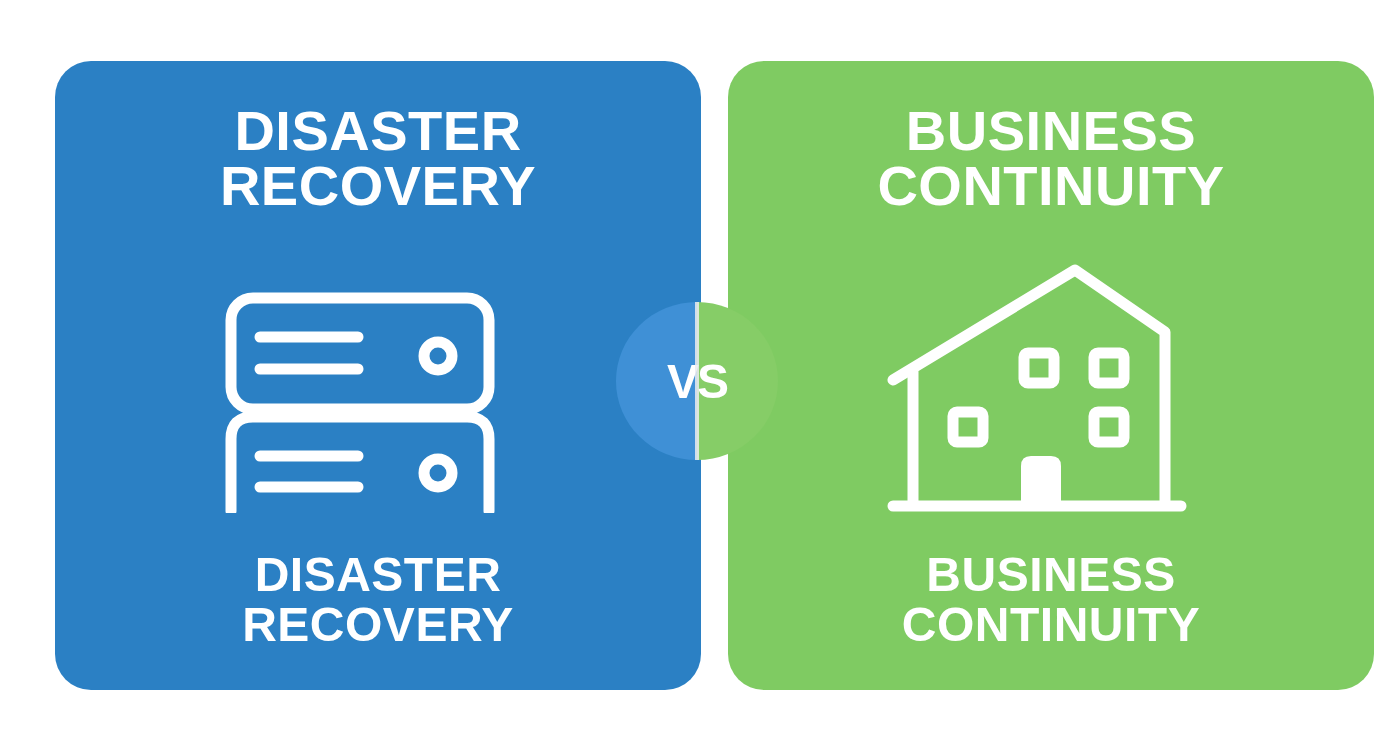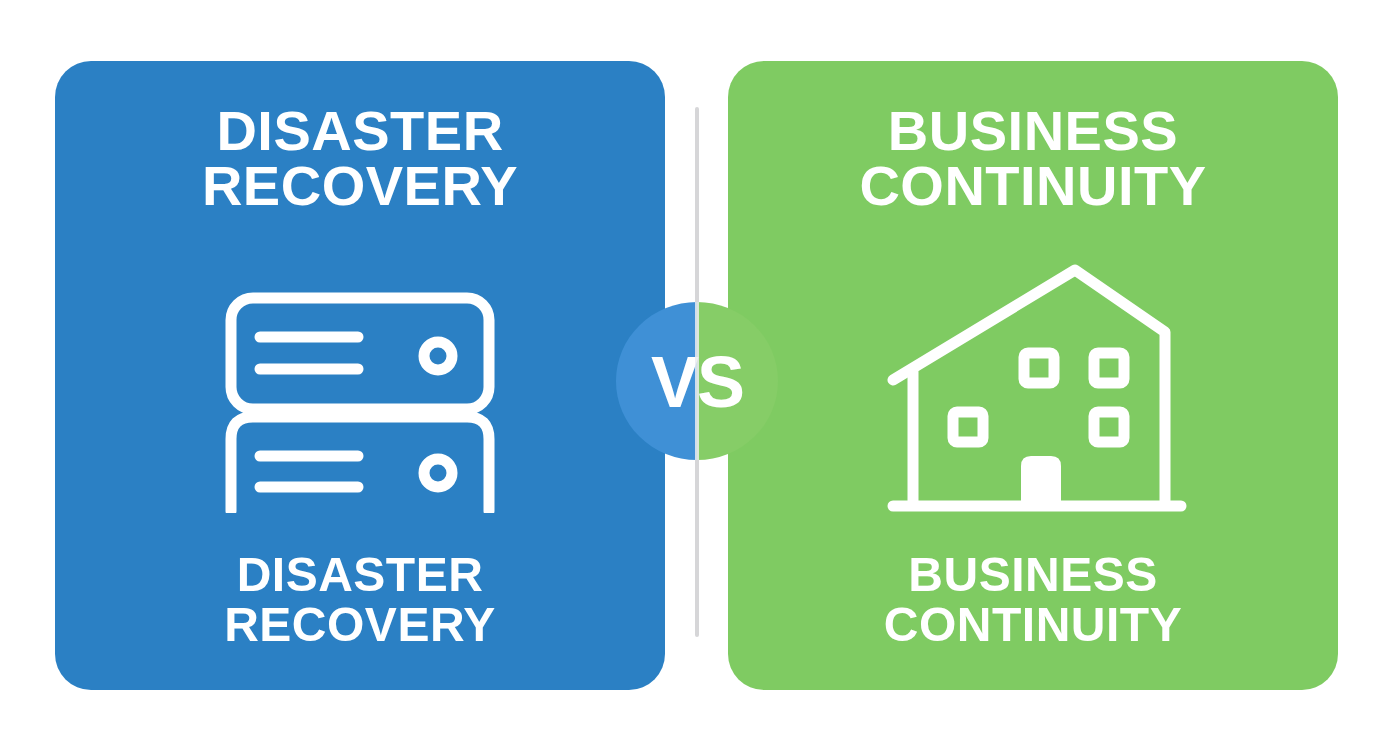--- a/index.html
+++ b/index.html
@@ -2,21 +2,21 @@
 <html><head>
   <meta charset="utf-8">
   <style>
     html, body { margin: 0; padding: 0; }
     body {
       width: 1392px; height: 752px; background: #ffffff; position: relative; overflow: hidden;
       font-family: "Liberation Sans", "DejaVu Sans", sans-serif;
     }
     .card {
       position: absolute; top: 61px; height: 629px; border-radius: 36px;
-      color: #ffffff; text-align: center;
+      color: #ffffff; text-align: center; padding-left: 36px;
     }
     .card-left { left: 55px; width: 610px; background: #2B80C4; }
     .card-right { left: 728px; width: 610px; background: #7FCB62; text-align: center; }
     .title {
       position: absolute; left: 0; right: 0; top: 42px;
       font-weight: bold; font-size: 56px; line-height: 55px; letter-spacing: 0.5px;
     }
     .title span, .label span { display: block; }
     .label {
       position: absolute; left: 0; right: 0; top: 489px;
@@ -28,21 +28,21 @@
       background: #D6D6D8; border-radius: 2px;
     }
     .vs-circle {
       position: absolute; left: 616px; top: 302px; width: 162px; height: 158px;
       border-radius: 50%; overflow: hidden;
     }
     .vs-half-left { position: absolute; left: 0; top: 0; width: 81px; height: 100%; background: #3F90D6; }
     .vs-half-right { position: absolute; left: 81px; top: 0; width: 81px; height: 100%; background: #86CD67; }
     .vs-text {
       position: absolute; left: 0; right: 0; top: 42px; text-align: center;
-      color: #ffffff; font-weight: bold; font-size: 72px; line-height: 76px; letter-spacing: -2px;
+      color: #ffffff; font-weight: bold; font-size: 48px; line-height: 76px; letter-spacing: -2px;
     }
     .vs-line {
       position: absolute; left: 695px; top: 302px; width: 4px; height: 158px;
       background: rgba(235,235,240,0.85);
     }
   </style>
 </head>
 <body>
 
 <div class="divider"></div>

